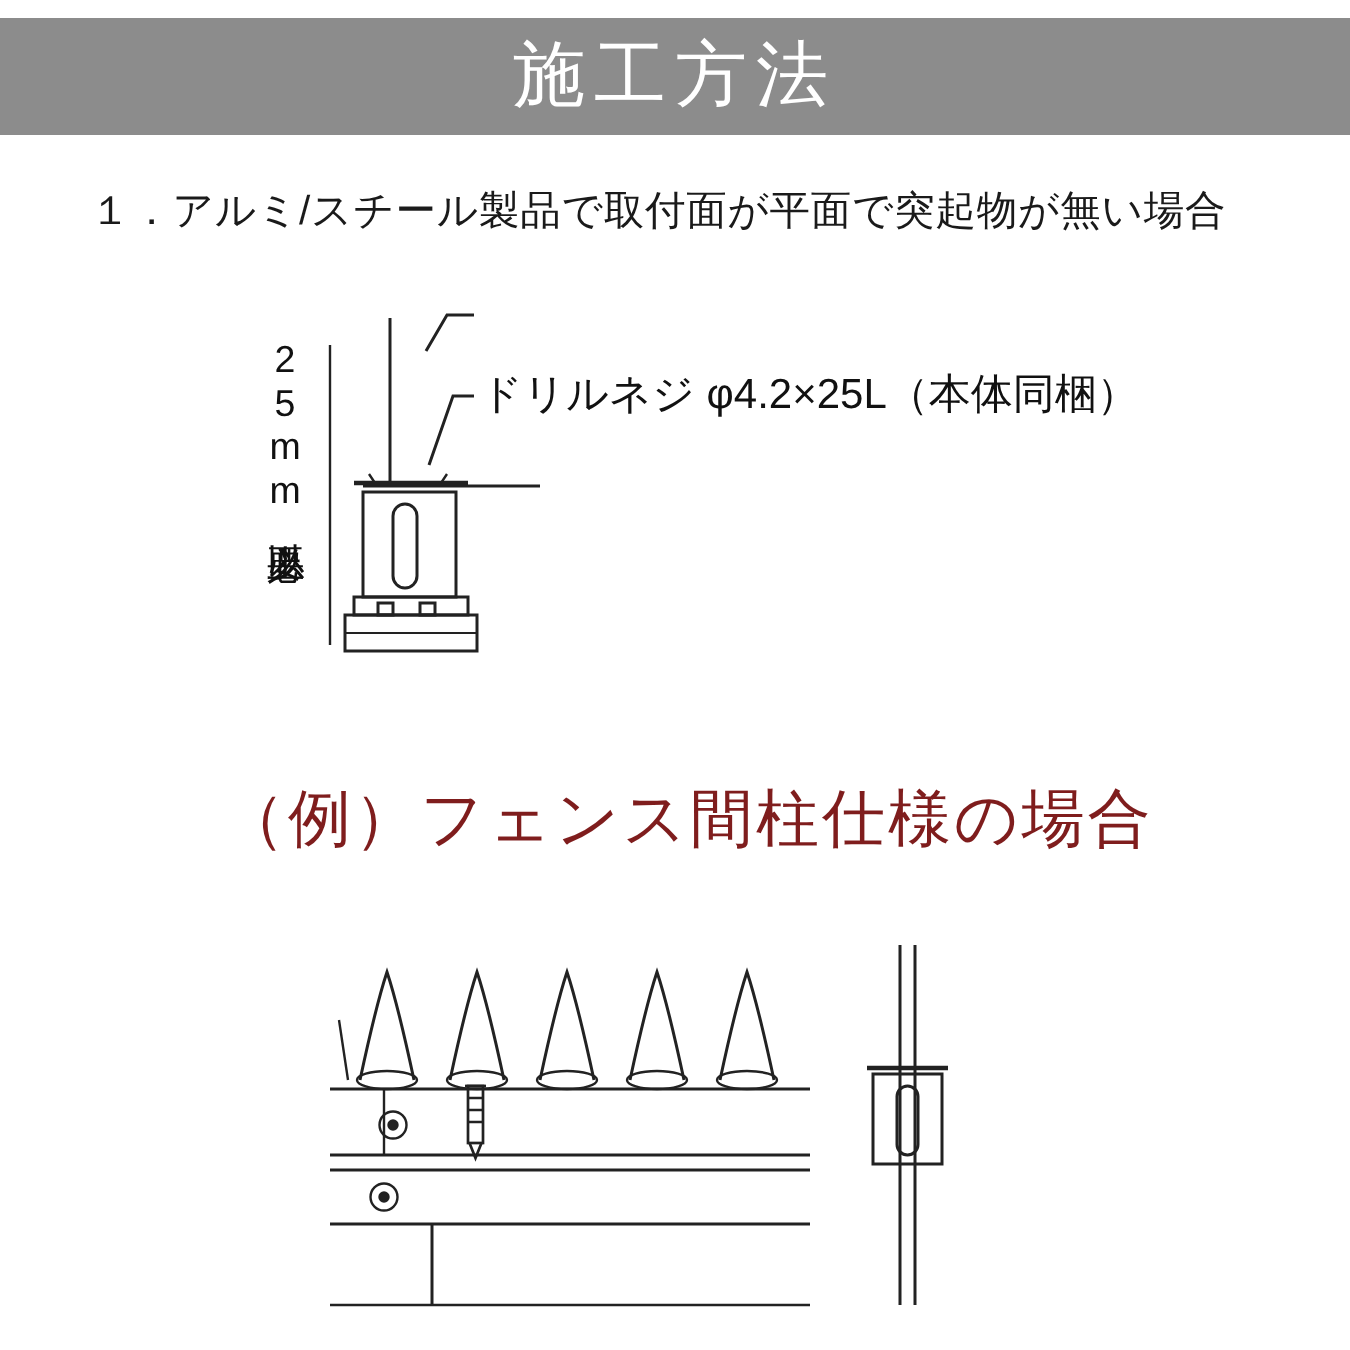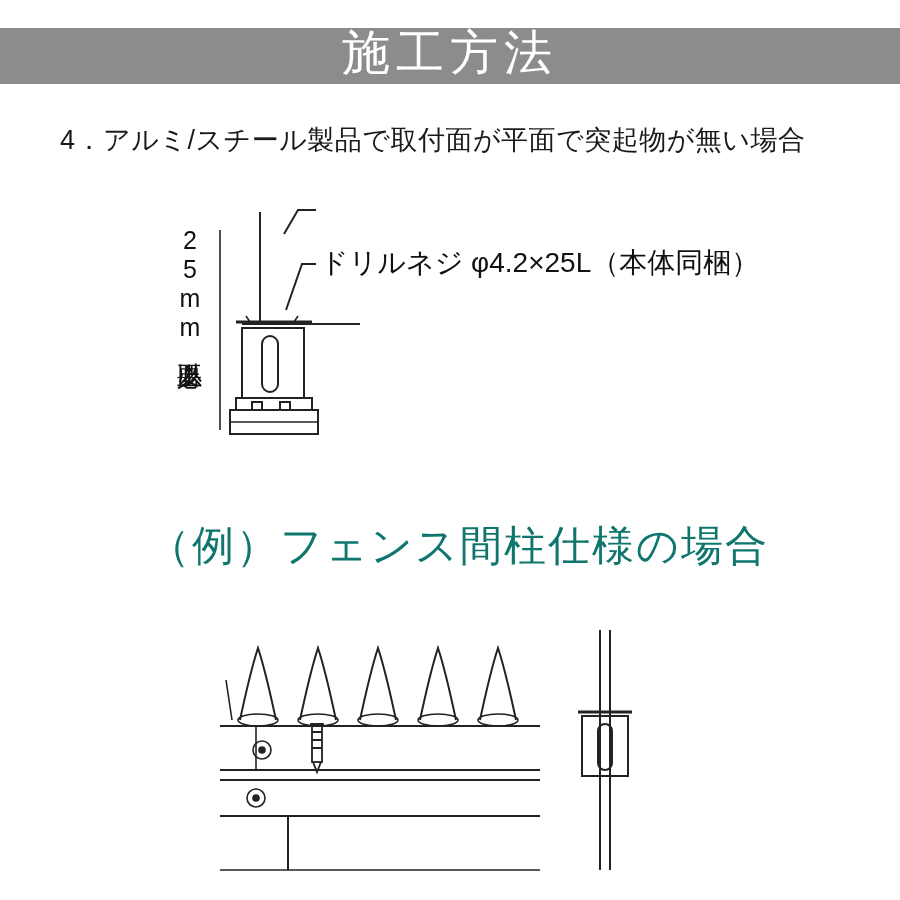--- a/index.html
+++ b/index.html
@@ -13,28 +13,27 @@
     font-family: "Liberation Sans", sans-serif;
     color: #111111;
     position: relative;
     overflow: hidden;
   }
 
   
   .header-band {
     position: absolute;
     left: 0;
-    top: 28px;
+    top: 12px;
     width: 900px;
-    height: 56px;
+    height: 78px;
     background: #8c8c8c;
     display: flex;
     align-items: center;
     justify-content: center;
-    font-family: Liberation Mono, monospace;
   }
   .header-title {
     color: #ffffff;
     font-size: 48px;
     letter-spacing: 6px;
     font-weight: 400;
     line-height: 1;
   }
 
   
@@ -82,21 +81,21 @@
     height: 220px;
   }
 
   
   .example-heading {
     position: absolute;
     left: 148px;
     top: 518px;
     font-size: 42px;
     letter-spacing: 2px;
-    color: #0f766e;
+    color: #7f1d1d;
     white-space: nowrap;
   }
 
   
   .fig2 {
     position: absolute;
     left: 200px;
     top: 620px;
     width: 520px;
     height: 260px;
@@ -104,21 +103,21 @@
 
   svg { display: block; }
 </style>
 </head>
 <body>
 
 <div class="header-band">
   <div class="header-title">施工方法</div>
 </div>
 
-<div class="step-line">4．アルミ/スチール製品で取付面が平面で突起物が無い場合</div>
+<div class="step-line">１．アルミ/スチール製品で取付面が平面で突起物が無い場合</div>
 
 <div class="fig1">
 
   <div class="label-b">ドリルネジ φ4.2×25L（本体同梱）</div>
   <div class="vert-label">25mm以上必要</div>
 
   <svg width="540" height="290" viewBox="0 0 540 290">
     <g fill="none" stroke="#222222" stroke-width="2">
 
       <path d="M136 20 L118 20 L104 44"></path>

